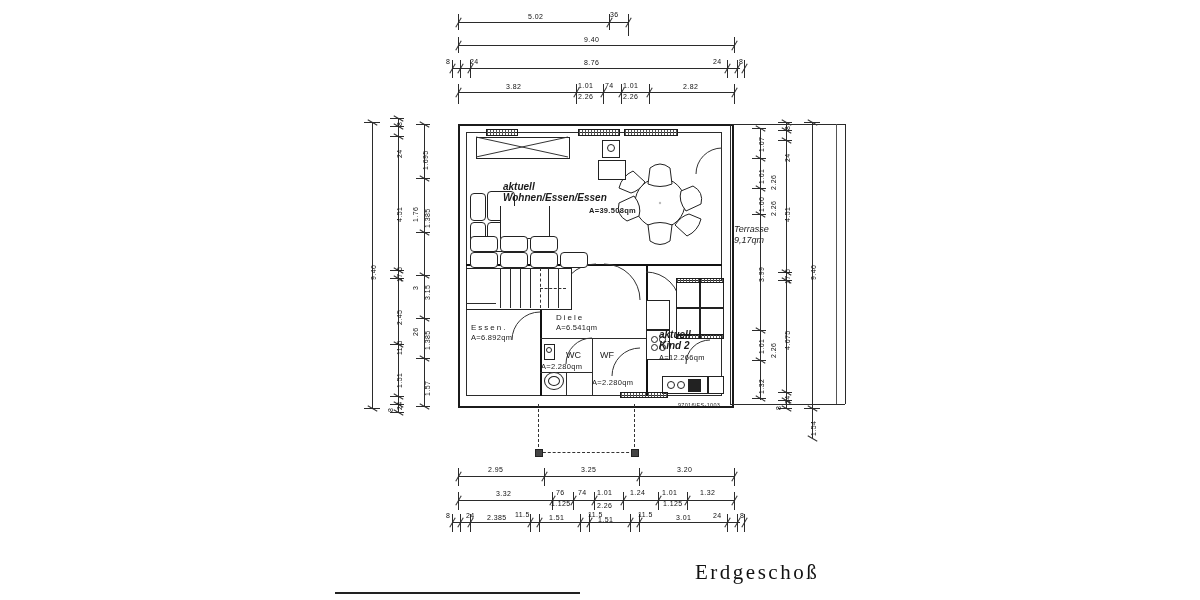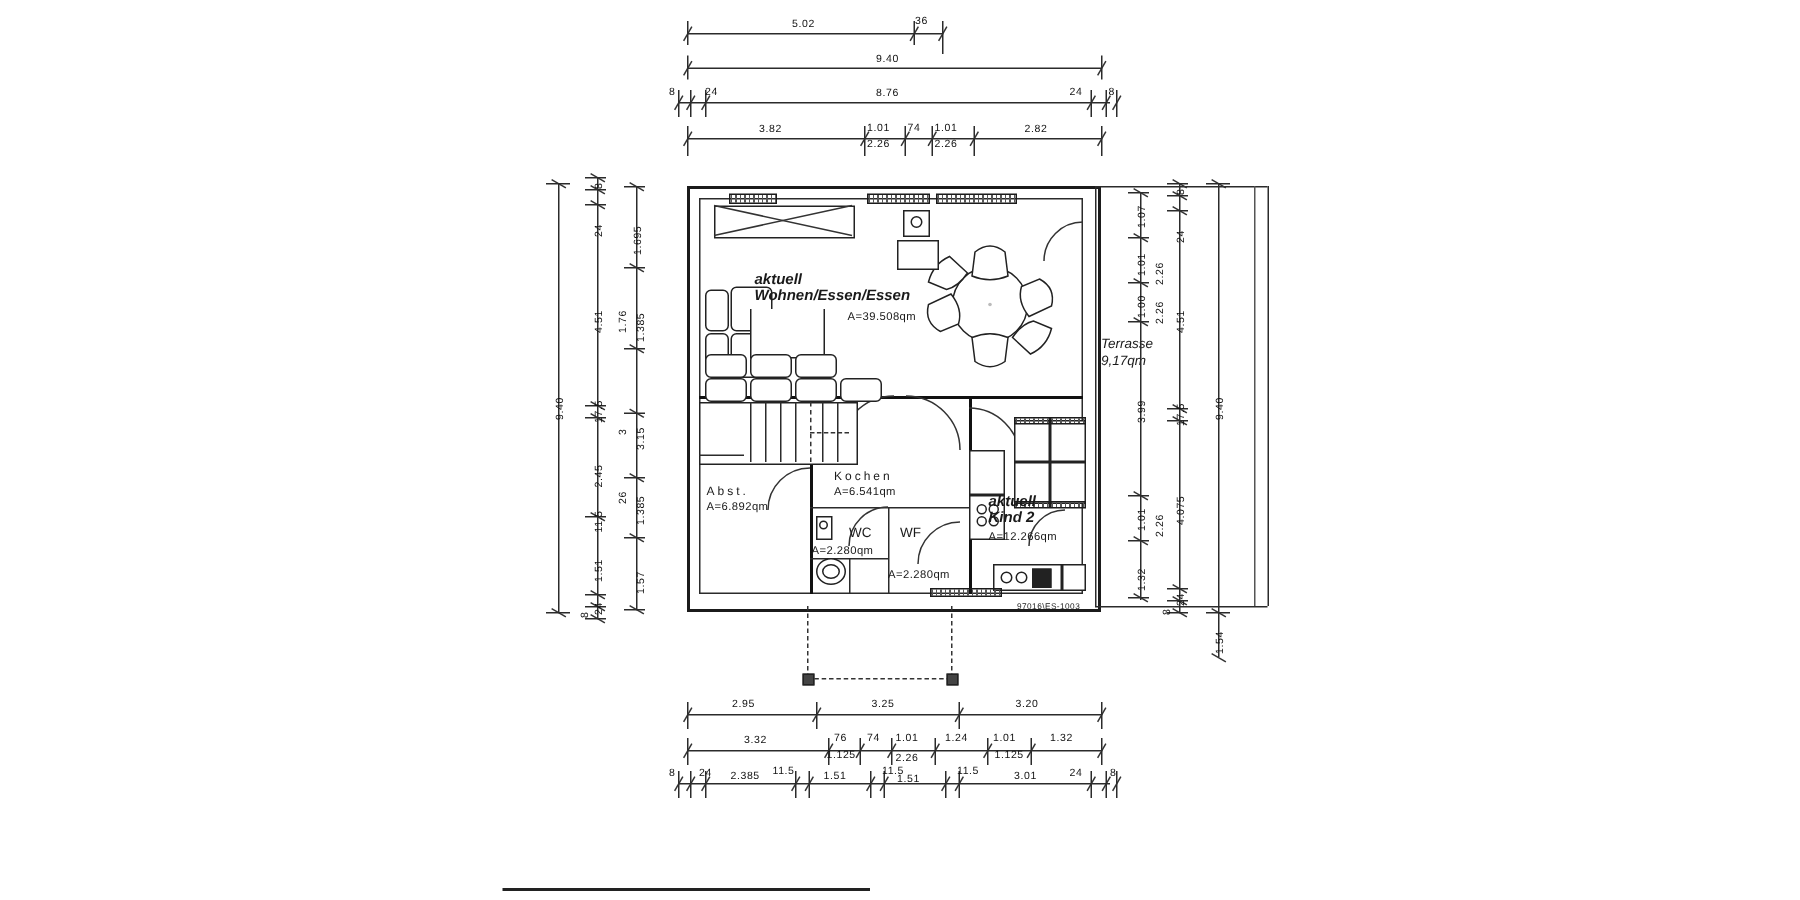--- a/index.html
+++ b/index.html
@@ -316,30 +316,30 @@
   <div>
     <div class="fur" style="left:544px;top:344px;width:9px;height:14px;"></div>
     <div class="circ" style="left:546px;top:347px;width:4px;height:4px;"></div>
     <div class="circ" style="left:544px;top:372px;width:18px;height:16px;"></div>
     <div class="circ" style="left:548px;top:376px;width:10px;height:8px;"></div>
   </div>
 
   <div class="rlabel" style="left:503px;top:181px;">
     <span class="it">aktuell</span>
     <span class="it">Wohnen/Essen/Essen</span>
-    <span class="ar" style="margin-left:62px;margin-top:3px;">A=39.508qm</span>
+    <span class="ar" style="margin-left:86px;margin-top:3px;font-weight:bold;">A=39.508qm</span>
   </div>
 
   <div class="rlabel" style="left:556px;top:312px;">
-    <span class="sp">Kochen</span>
+    <span class="sp">Diele</span>
     <span class="ar">A=6.541qm</span>
   </div>
 
   <div class="rlabel" style="left:471px;top:322px;">
-    <span class="sp">Abst.</span>
+    <span class="sp">Essen.</span>
     <span class="ar">A=6.892qm</span>
   </div>
 
   <div class="rlabel" style="left:566px;top:350px;">
     <span class="sp" style="letter-spacing:0;font-size:9px;">WC</span>
   </div>
   <div class="rlabel small" style="left:541px;top:362px;">
     <span class="ar">A=2.280qm</span>
   </div>
 
@@ -509,15 +509,16 @@
     <div class="dtxt" style="left:515px;top:511px;">11.5</div>
     <div class="dtxt" style="left:549px;top:514px;">1.51</div>
     <div class="dtxt" style="left:588px;top:511px;">11.5</div>
     <div class="dtxt" style="left:598px;top:516px;">1.51</div>
     <div class="dtxt" style="left:638px;top:511px;">11.5</div>
     <div class="dtxt" style="left:676px;top:514px;">3.01</div>
     <div class="dtxt" style="left:713px;top:512px;">24</div>
     <div class="dtxt" style="left:740px;top:512px;">8</div>
   </div>
 
+  <div id="title">Erdgeschoß</div>
   <div id="baseline"></div>
 
 </div>
 
 </body></html>

